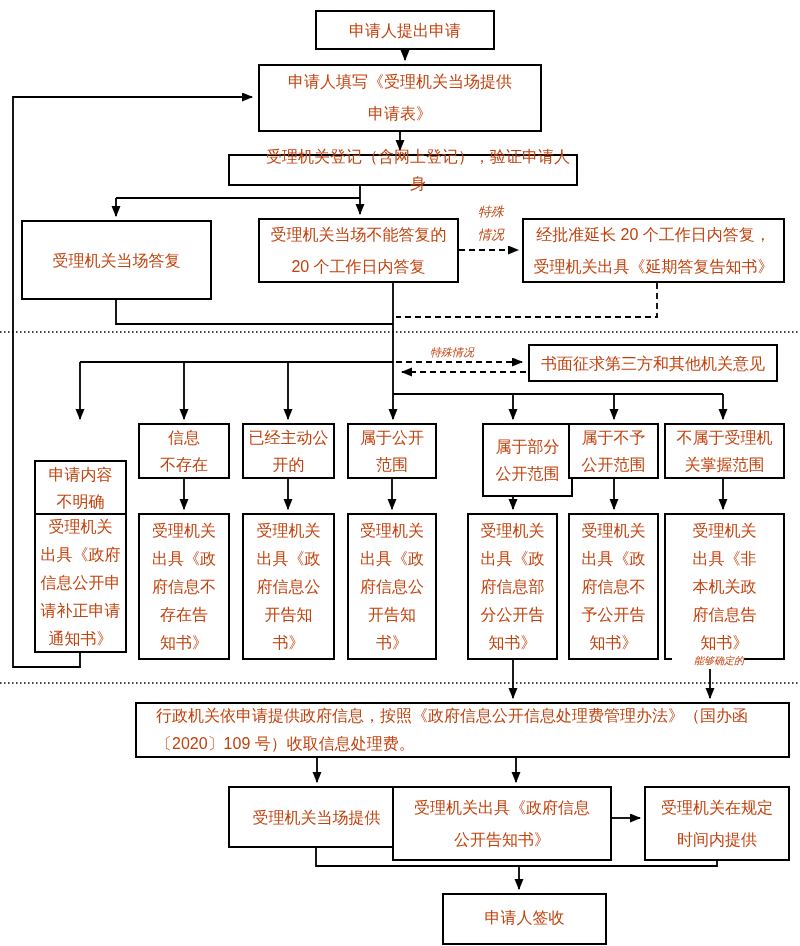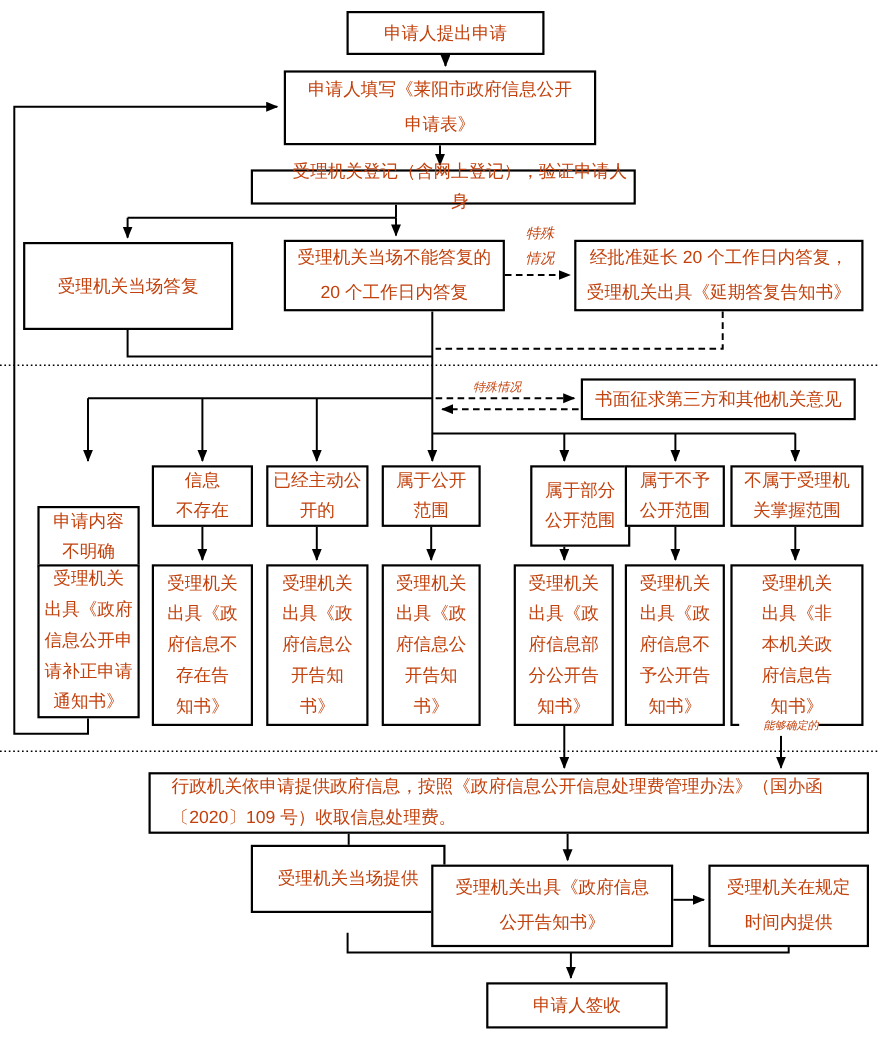--- a/index.html
+++ b/index.html
@@ -77,21 +77,21 @@
     </g>
 
     <g stroke="#000" stroke-width="1.4" fill="none" stroke-dasharray="1.5 2.5">
       <path d="M0 332 H800"></path>
       <path d="M0 683 H800"></path>
     </g>
   </svg>
 
   <div class="node" style="left:315px;top:10px;width:180px;height:40px;">申请人提出申请</div>
 
-  <div class="node lh32" style="left:258px;top:64px;width:284px;height:68px;">申请人填写《莱阳市政府信息公开
+  <div class="node lh32" style="left:258px;top:64px;width:284px;height:68px;">申请人填写《受理机关当场提供
 申请表》</div>
 
   <div class="node" style="left:228px;top:154px;width:350px;height:32px;padding-left:30px;">受理机关登记（含网上登记），验证申请人身</div>
 
   <div class="node" style="left:21px;top:220px;width:191px;height:80px;">受理机关当场答复</div>
 
   <div class="node lh32" style="left:258px;top:218px;width:201px;height:65px;">受理机关当场不能答复的
 20 个工作日内答复</div>
 
   <div class="node lh32" style="left:522px;top:218px;width:263px;height:65px;">经批准延长 20 个工作日内答复，
@@ -146,27 +146,27 @@
 知书》</div>
   <div class="node lh28" style="left:664px;top:513px;width:121px;height:147px;">受理机关
 出具《非
 本机关政
 府信息告
 知书》</div>
 
   <div class="node left lh28" style="left:135px;top:702px;width:655px;height:56px;">行政机关依申请提供政府信息，按照《政府信息公开信息处理费管理办法》（国办函
 〔2020〕109 号）收取信息处理费。</div>
 
-  <div class="node" style="left:228px;top:768px;width:177px;height:62px;">受理机关当场提供</div>
+  <div class="node" style="left:228px;top:786px;width:177px;height:62px;">受理机关当场提供</div>
   <div class="node lh32" style="left:392px;top:786px;width:220px;height:75px;">受理机关出具《政府信息
 公开告知书》</div>
   <div class="node lh32" style="left:644px;top:786px;width:146px;height:75px;">受理机关在规定
 时间内提供</div>
 
-  <div class="node" style="left:442px;top:893px;width:165px;height:42px;">申请人签收</div>
+  <div class="node" style="left:442px;top:893px;width:165px;height:52px;font-family:Liberation Mono, monospace;">申请人签收</div>
 
   <div class="lbl" style="left:462px;top:200px;width:42px;font-size:13px;line-height:23px;">特殊
 情况</div>
 
   <div class="lbl" style="left:412px;top:346px;width:62px;font-size:11px;line-height:13px;">特殊情况</div>
 
   <div class="lbl" style="left:672px;top:652px;width:72px;font-size:10px;line-height:17px;">能够确定的</div>
 
 </div>
 

